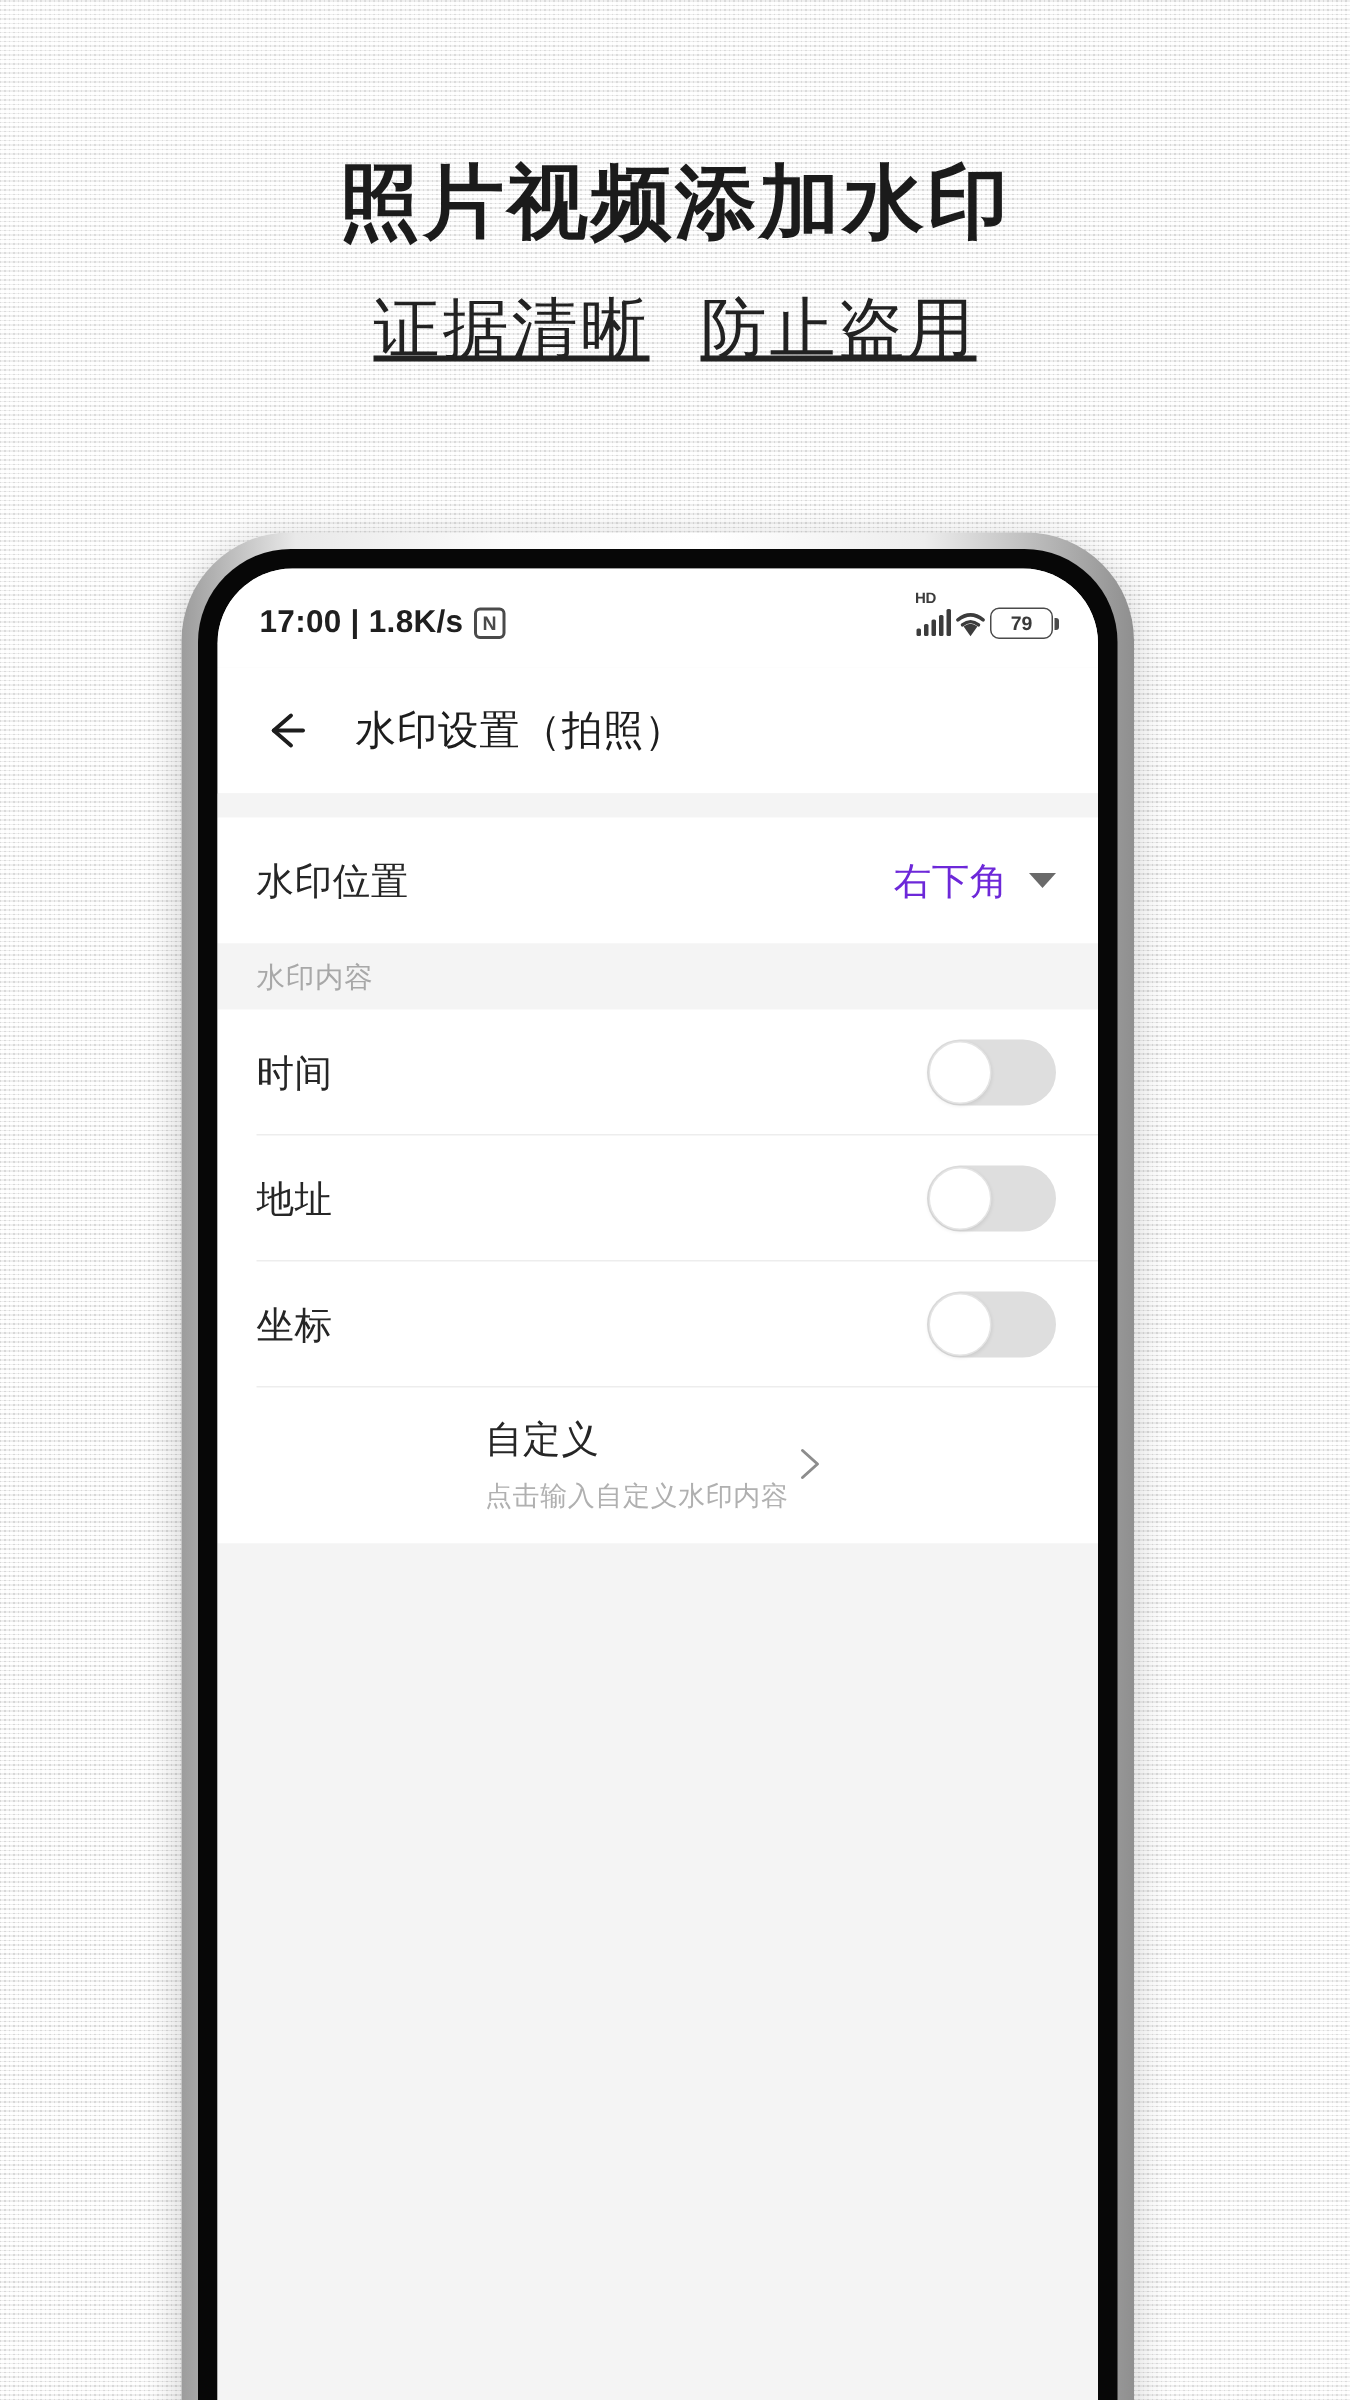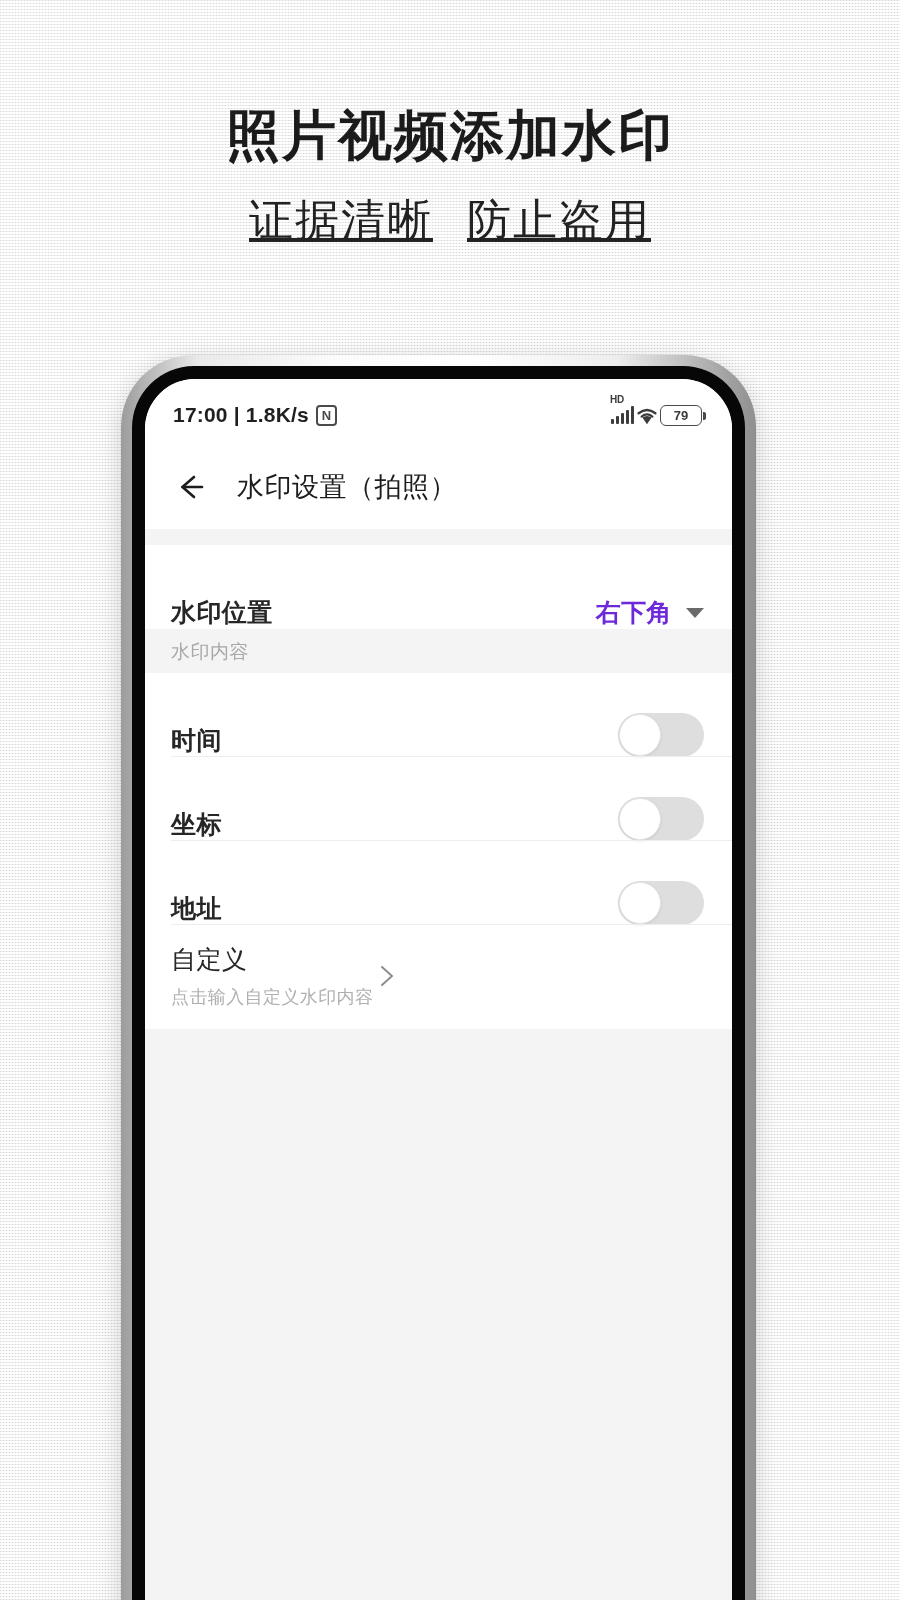--- a/index.html
+++ b/index.html
@@ -151,24 +151,23 @@
 
   
   .content { background:#f4f4f4; }
 
   .gap-band { height:16px; background:#f4f4f4; }
 
   .card { background:#ffffff; }
 
   .row {
     position:relative;
-    display:flex; align-items:flex-end; justify-content:space-between;
+    display:flex; align-items:center; justify-content:space-between;
     min-height:84px;
     padding:0 28px 0 26px;
-    font-weight:bold;
   }
   .row-label { font-size:25px; color:#262626; letter-spacing:0.4px; }
 
   .row .divider {
     position:absolute; left:26px; right:0; bottom:0;
     height:1px; background:#ededed;
   }
 
   .value-wrap { display:flex; align-items:center; gap:14px; }
   .value-text { font-size:25px; color:#6d28d9; letter-spacing:0.4px; }
@@ -203,21 +202,21 @@
     width:42px; height:42px;
     background:#ffffff;
     border:1px solid #e4e4e4;
     border-radius:50%;
     box-shadow:0 1px 3px rgba(0,0,0,0.10);
   }
 
   
   .row-custom {
     position:relative;
-    display:flex; align-items:center; justify-content:flex-start;
+    display:flex; align-items:center; justify-content:center;
     padding:18px 28px 20px 26px;
   }
   .custom-texts { display:flex; flex-direction:column; gap:9px; }
   .custom-title { font-size:25px; color:#262626; letter-spacing:0.4px; }
   .custom-sub { font-size:18px; color:#b0b0b0; letter-spacing:0.4px; }
   .chevron { width:26px; height:26px; display:block; flex:none; }
 
   .filler { background:#f4f4f4; height:760px; }
 </style>
 </head>
@@ -291,29 +290,29 @@
 
             <div class="row">
               <span class="row-label">时间</span>
               <span class="toggle">
                 <span class="knob"></span>
               </span>
               <span class="divider"></span>
             </div>
 
             <div class="row">
-              <span class="row-label">坐标</span>
+              <span class="row-label">地址</span>
               <span class="toggle">
                 <span class="knob"></span>
               </span>
               <span class="divider"></span>
             </div>
 
             <div class="row">
-              <span class="row-label">地址</span>
+              <span class="row-label">坐标</span>
               <span class="toggle">
                 <span class="knob"></span>
               </span>
               <span class="divider"></span>
             </div>
 
             <div class="row-custom">
               <span class="custom-texts">
                 <span class="custom-title">自定义</span>
                 <span class="custom-sub">点击输入自定义水印内容</span>

